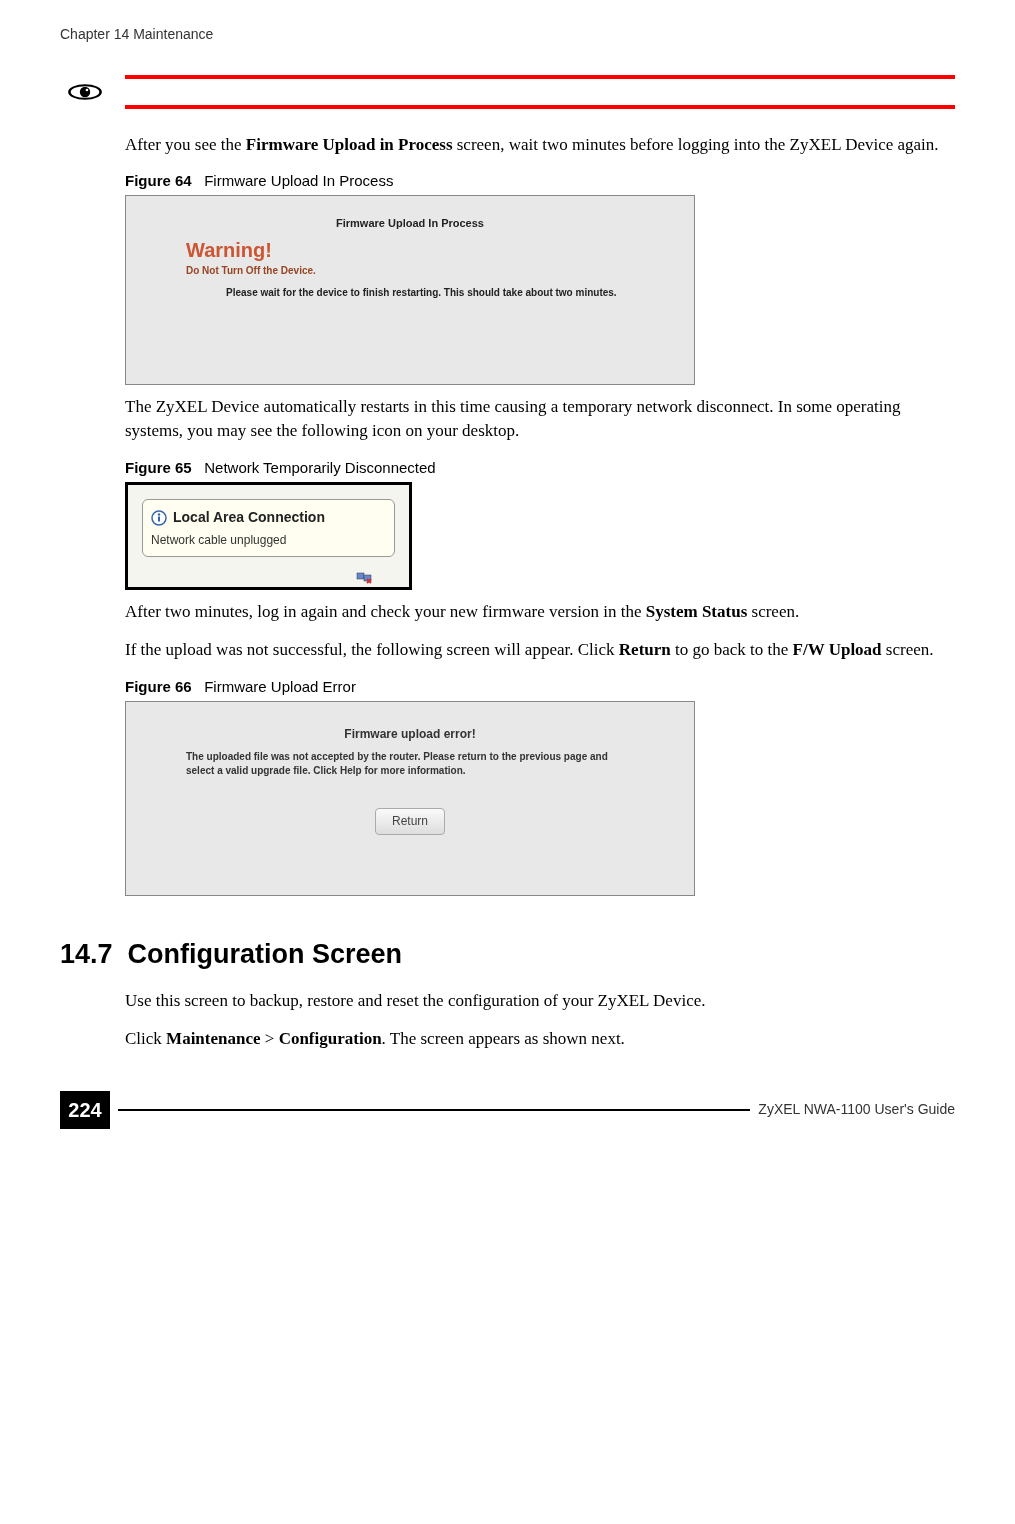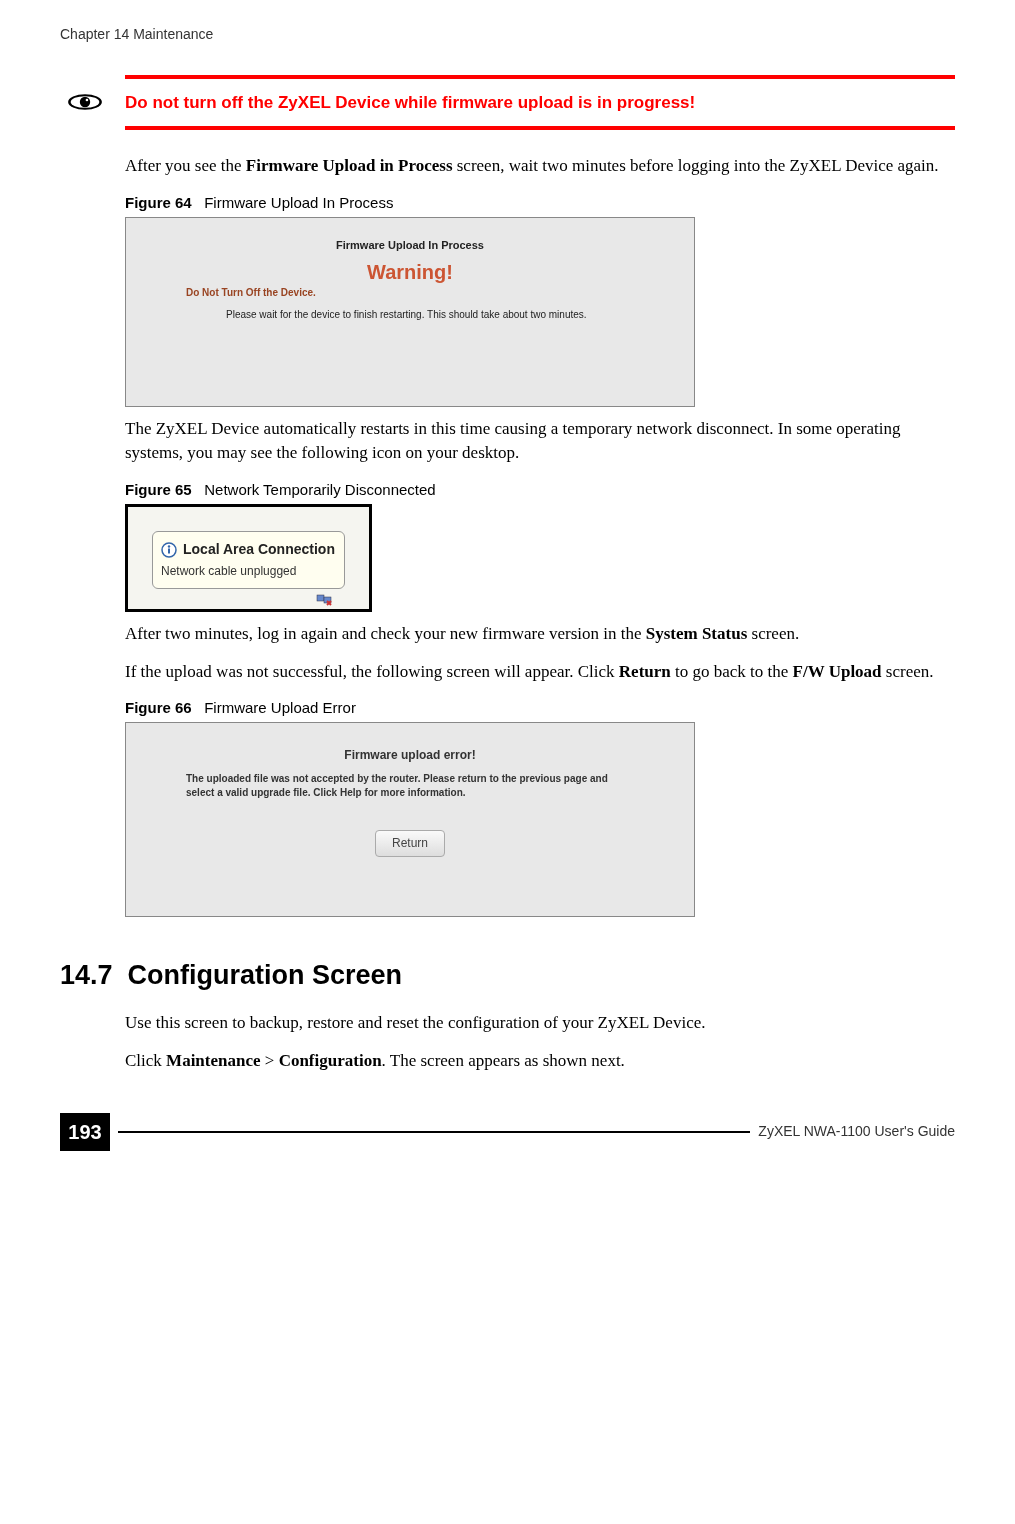--- a/index.html
+++ b/index.html
@@ -82,43 +82,43 @@
       font-size: 11px;
       font-weight: bold;
       text-align: center;
       color: #222;
       margin-bottom: 4px;
     }
     .sb1-warning {
       color: #cc5533;
       font-size: 20px;
       font-weight: bold;
-      text-align: center;
+      text-align: left;
     }
     .sb1-dont {
       color: #994422;
       font-size: 10px;
       font-weight: bold;
       text-align: left;
       margin-bottom: 8px;
     }
     .sb1-msg {
       font-size: 10px;
-      font-weight: normal;
+      font-weight: bold;
       color: #222;
       margin: 6px 0;
       line-height: 1.3;
       padding-left: 40px;
     }
     .sb2 {
-      width: 247px;
+      width: 287px;
       height: 108px;
       border: 3px solid #000;
       background: #f5f5f0;
-      padding: 16px;
+      padding: 6px;
       position: relative;
     }
     .sb2-balloon {
       margin: 8px;
       border: 1px solid #999;
       background: #fffef0;
       border-radius: 6px;
       padding: 8px;
       font-family: 'Segoe UI', Tahoma, sans-serif;
     }
@@ -224,21 +224,20 @@
 
 <div>
   <div class="red-line"></div>
   <div class="warning-container">
     <svg class="eye-icon" viewBox="0 0 60 40">
       <ellipse cx="30" cy="20" rx="26" ry="12" fill="#000"></ellipse>
       <ellipse cx="30" cy="20" rx="22" ry="9" fill="#fff"></ellipse>
       <circle cx="30" cy="20" r="8" fill="#000"></circle>
       <circle cx="33" cy="17" r="2" fill="#fff"></circle>
     </svg>
-    <div class="warning-text">Do not turn off the ZyXEL Device while firmware upload is in progress!</div>
   </div>
   <div class="red-line"></div>
 </div>
 
 <p class="body-text">
   <span>After you see the </span><span class="bold">Firmware Upload in Process</span><span> screen, wait two minutes before logging into the ZyXEL Device again.</span>
 </p>
 
 <p class="figure-label">
   <span class="fig-num">Figure 64</span>&nbsp;&nbsp;&nbsp;<span>Firmware Upload In Process</span>
@@ -303,16 +302,16 @@
   <span>14.7</span>&nbsp;&nbsp;<span>Configuration Screen</span>
 </h2>
 
 <p class="body-text-continued">Use this screen to backup, restore and reset the configuration of your ZyXEL Device.</p>
 
 <p class="body-text-continued">
   <span>Click </span><span class="bold">Maintenance</span><span> &gt; </span><span class="bold">Configuration</span><span>. The screen appears as shown next.</span>
 </p>
 
 <div class="footer">
-  <div class="page-num-box">193</div>
+  <div class="page-num-box">224</div>
   <div class="footer-line"></div>
   <div class="footer-guide">ZyXEL NWA-1100 User's Guide</div>
 </div>
 
 </body></html>

